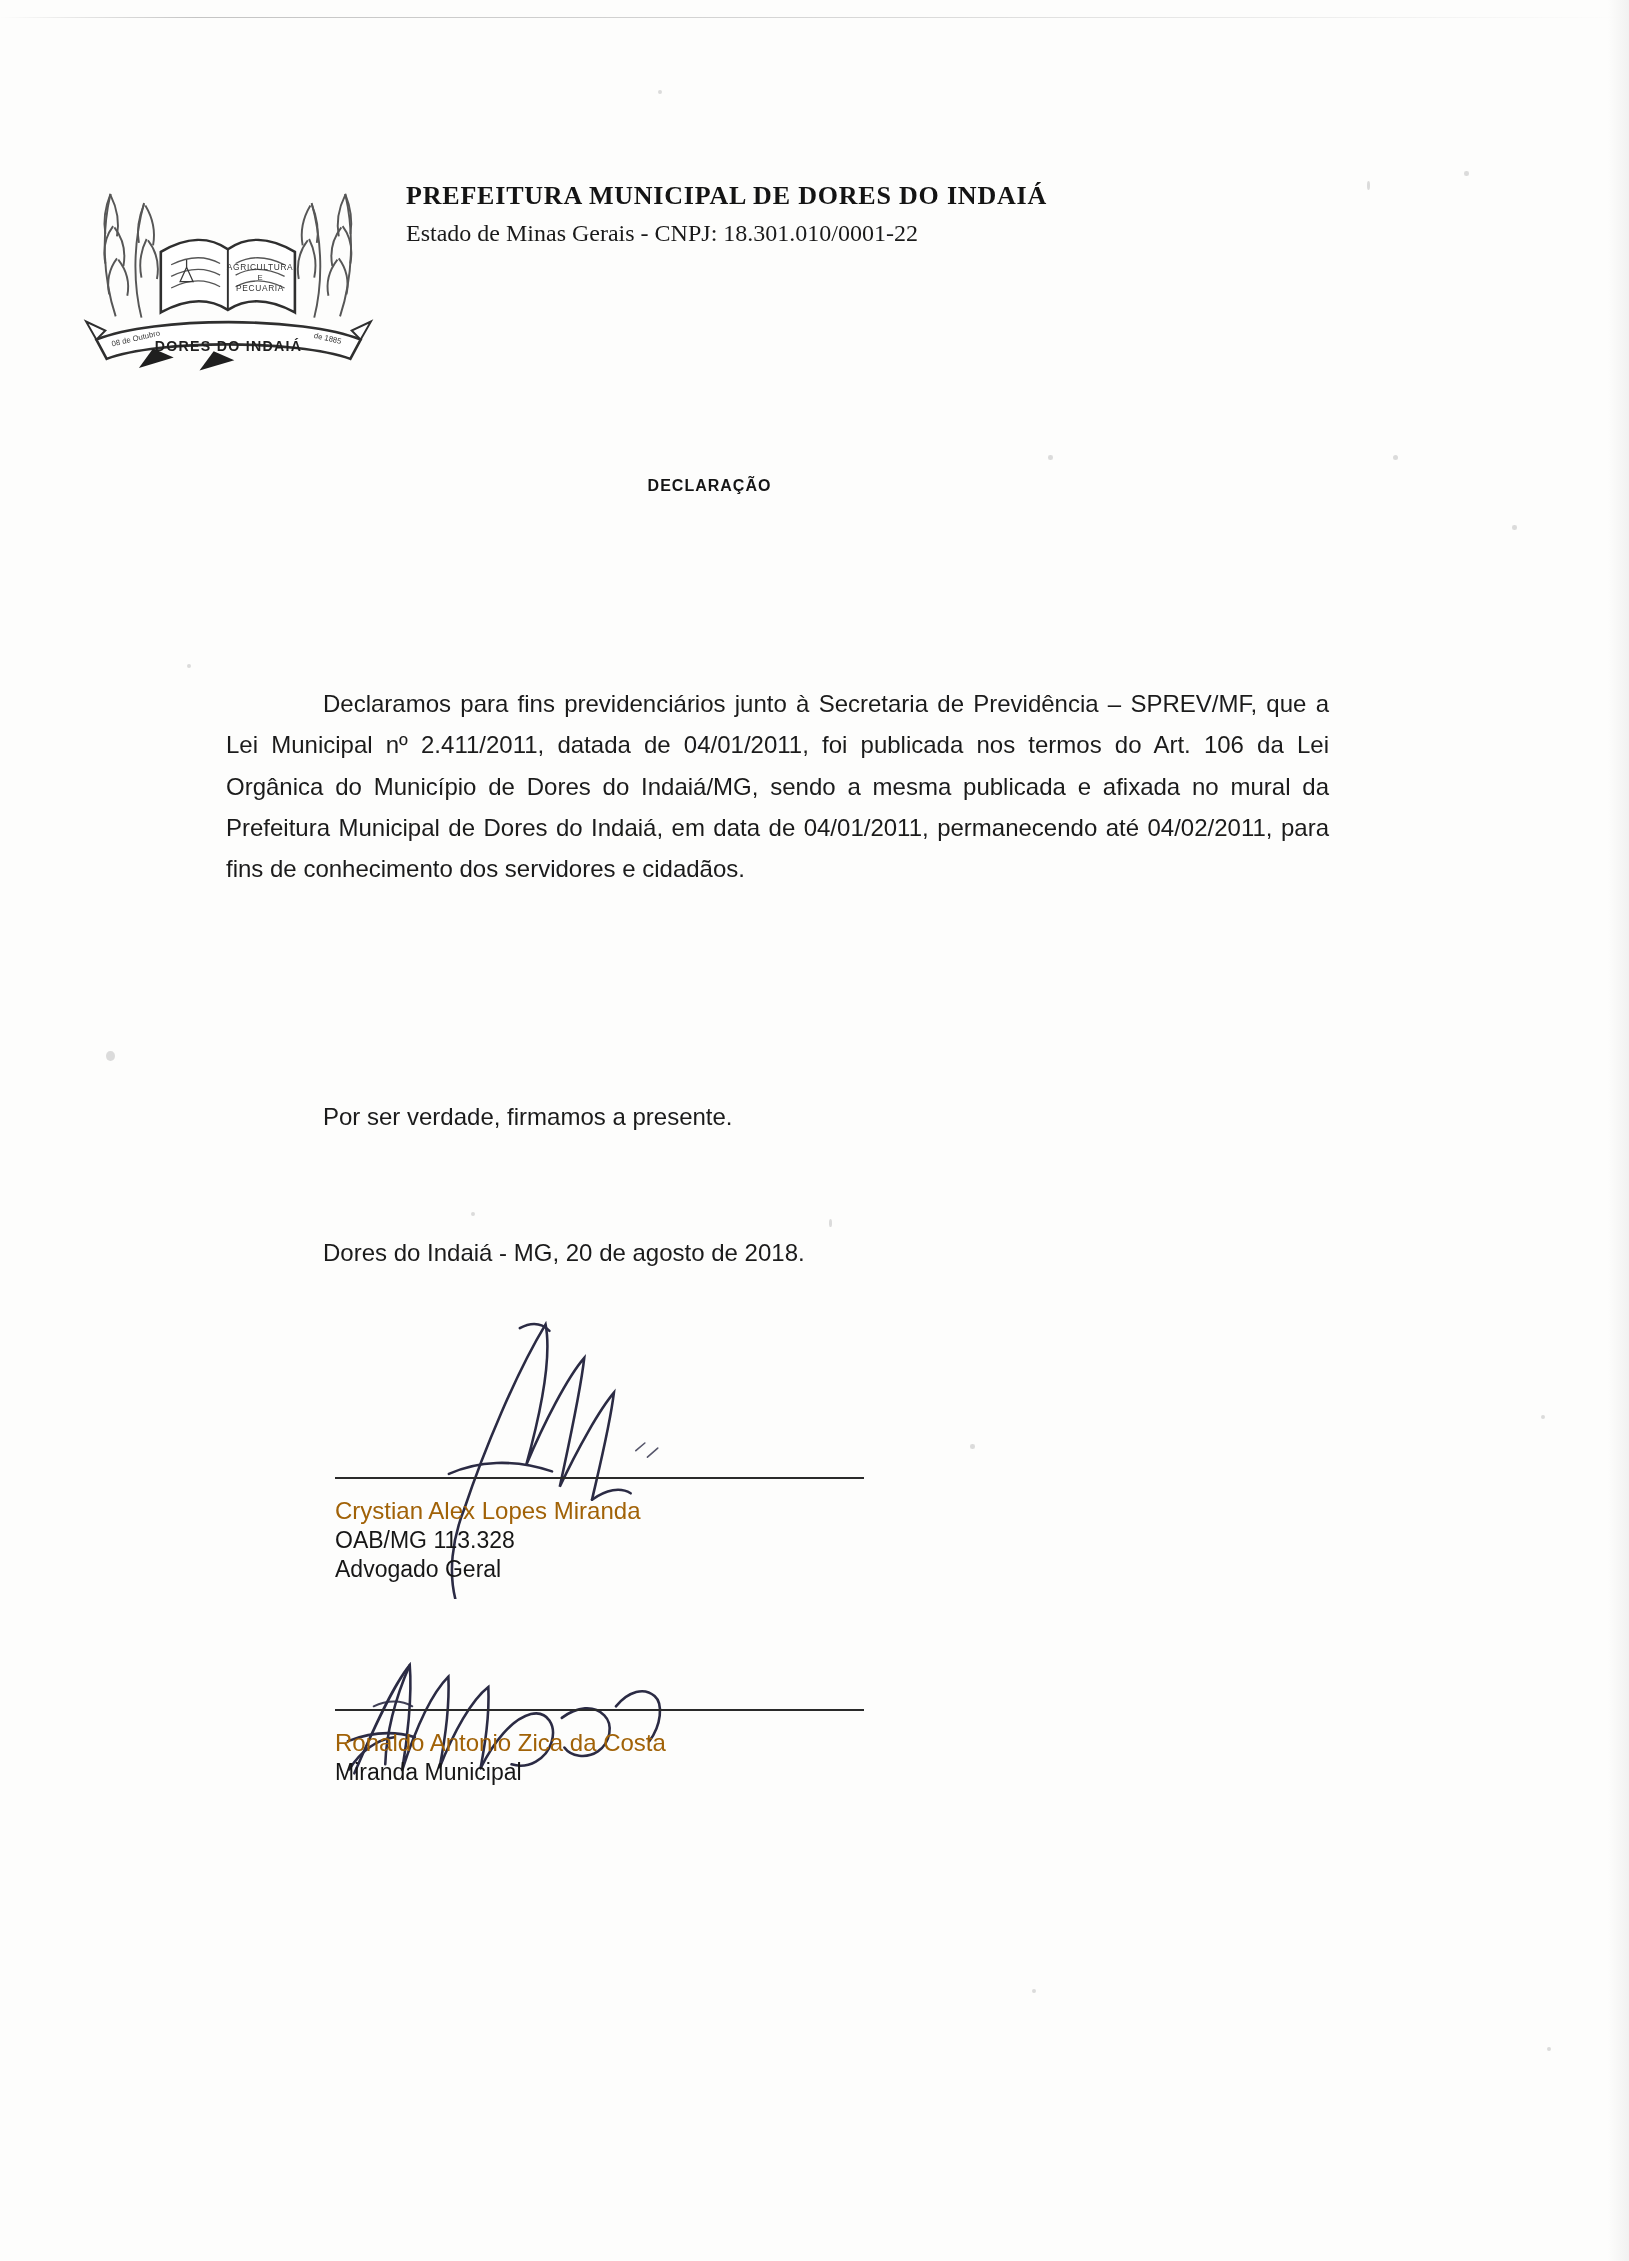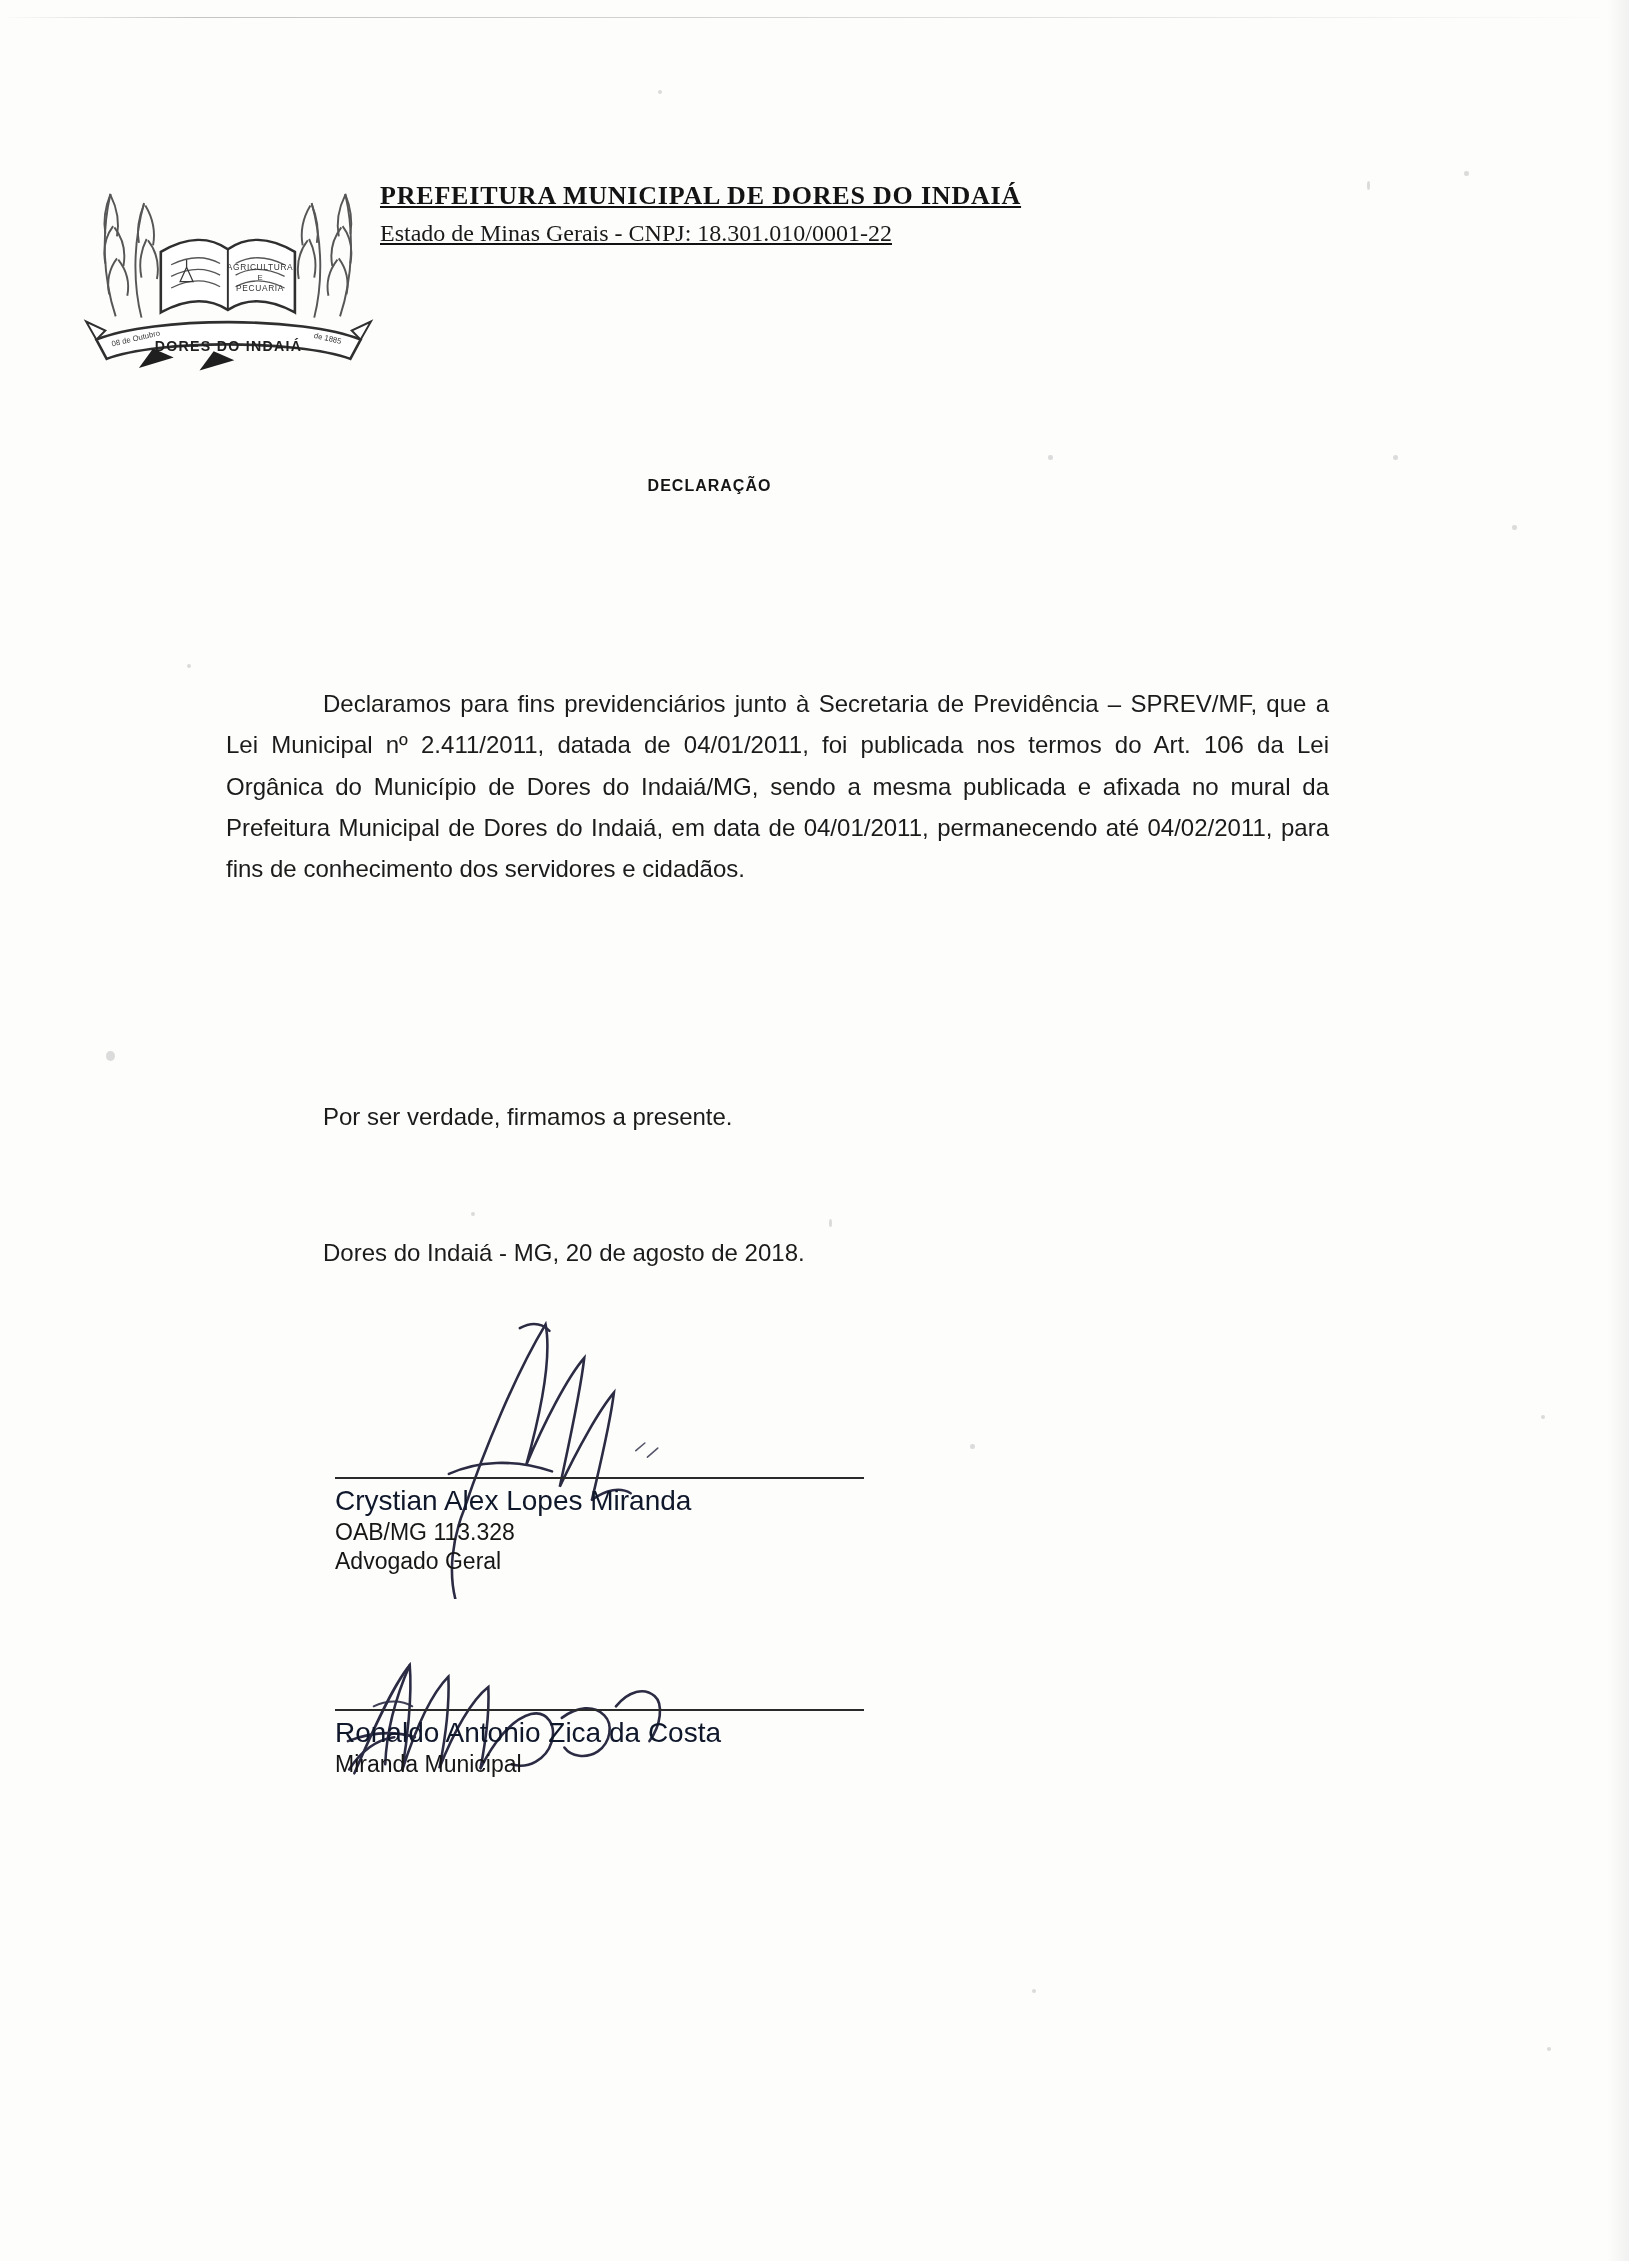--- a/index.html
+++ b/index.html
@@ -54,23 +54,23 @@
   }
   .crest {
     width: 303px;
     height: 226px;
     position: relative;
     flex: 0 0 303px;
   }
   .crest svg { display: block; }
 
   .org-block {
+    margin-left: 26px;
     padding-top: 26px;
     font-family: "Liberation Serif", serif;
-    text-decoration: underline;
   }
   .org-title {
     font-size: 26px;
     font-weight: bold;
     letter-spacing: 0.8px;
     color: #141414;
     white-space: nowrap;
   }
   .org-line {
     font-size: 24px;
@@ -113,24 +113,24 @@
   }
   .sig-block.first { top: 1477px; }
   .sig-block.second { top: 1709px; }
 
   .sig-rule {
     width: 529px;
     height: 1.9px;
     background: #2a2a2a;
   }
   .sig-name {
-    font-size: 28px;
+    font-size: 24px;
     line-height: 1.26;
-    color: #0f172a;
-    margin-top: 4px;
+    color: #a16207;
+    margin-top: 17px;
     white-space: nowrap;
   }
   .sig-sub {
     font-size: 23px;
     line-height: 1.26;
     color: #161616;
     white-space: nowrap;
   }
 
   .ink {

